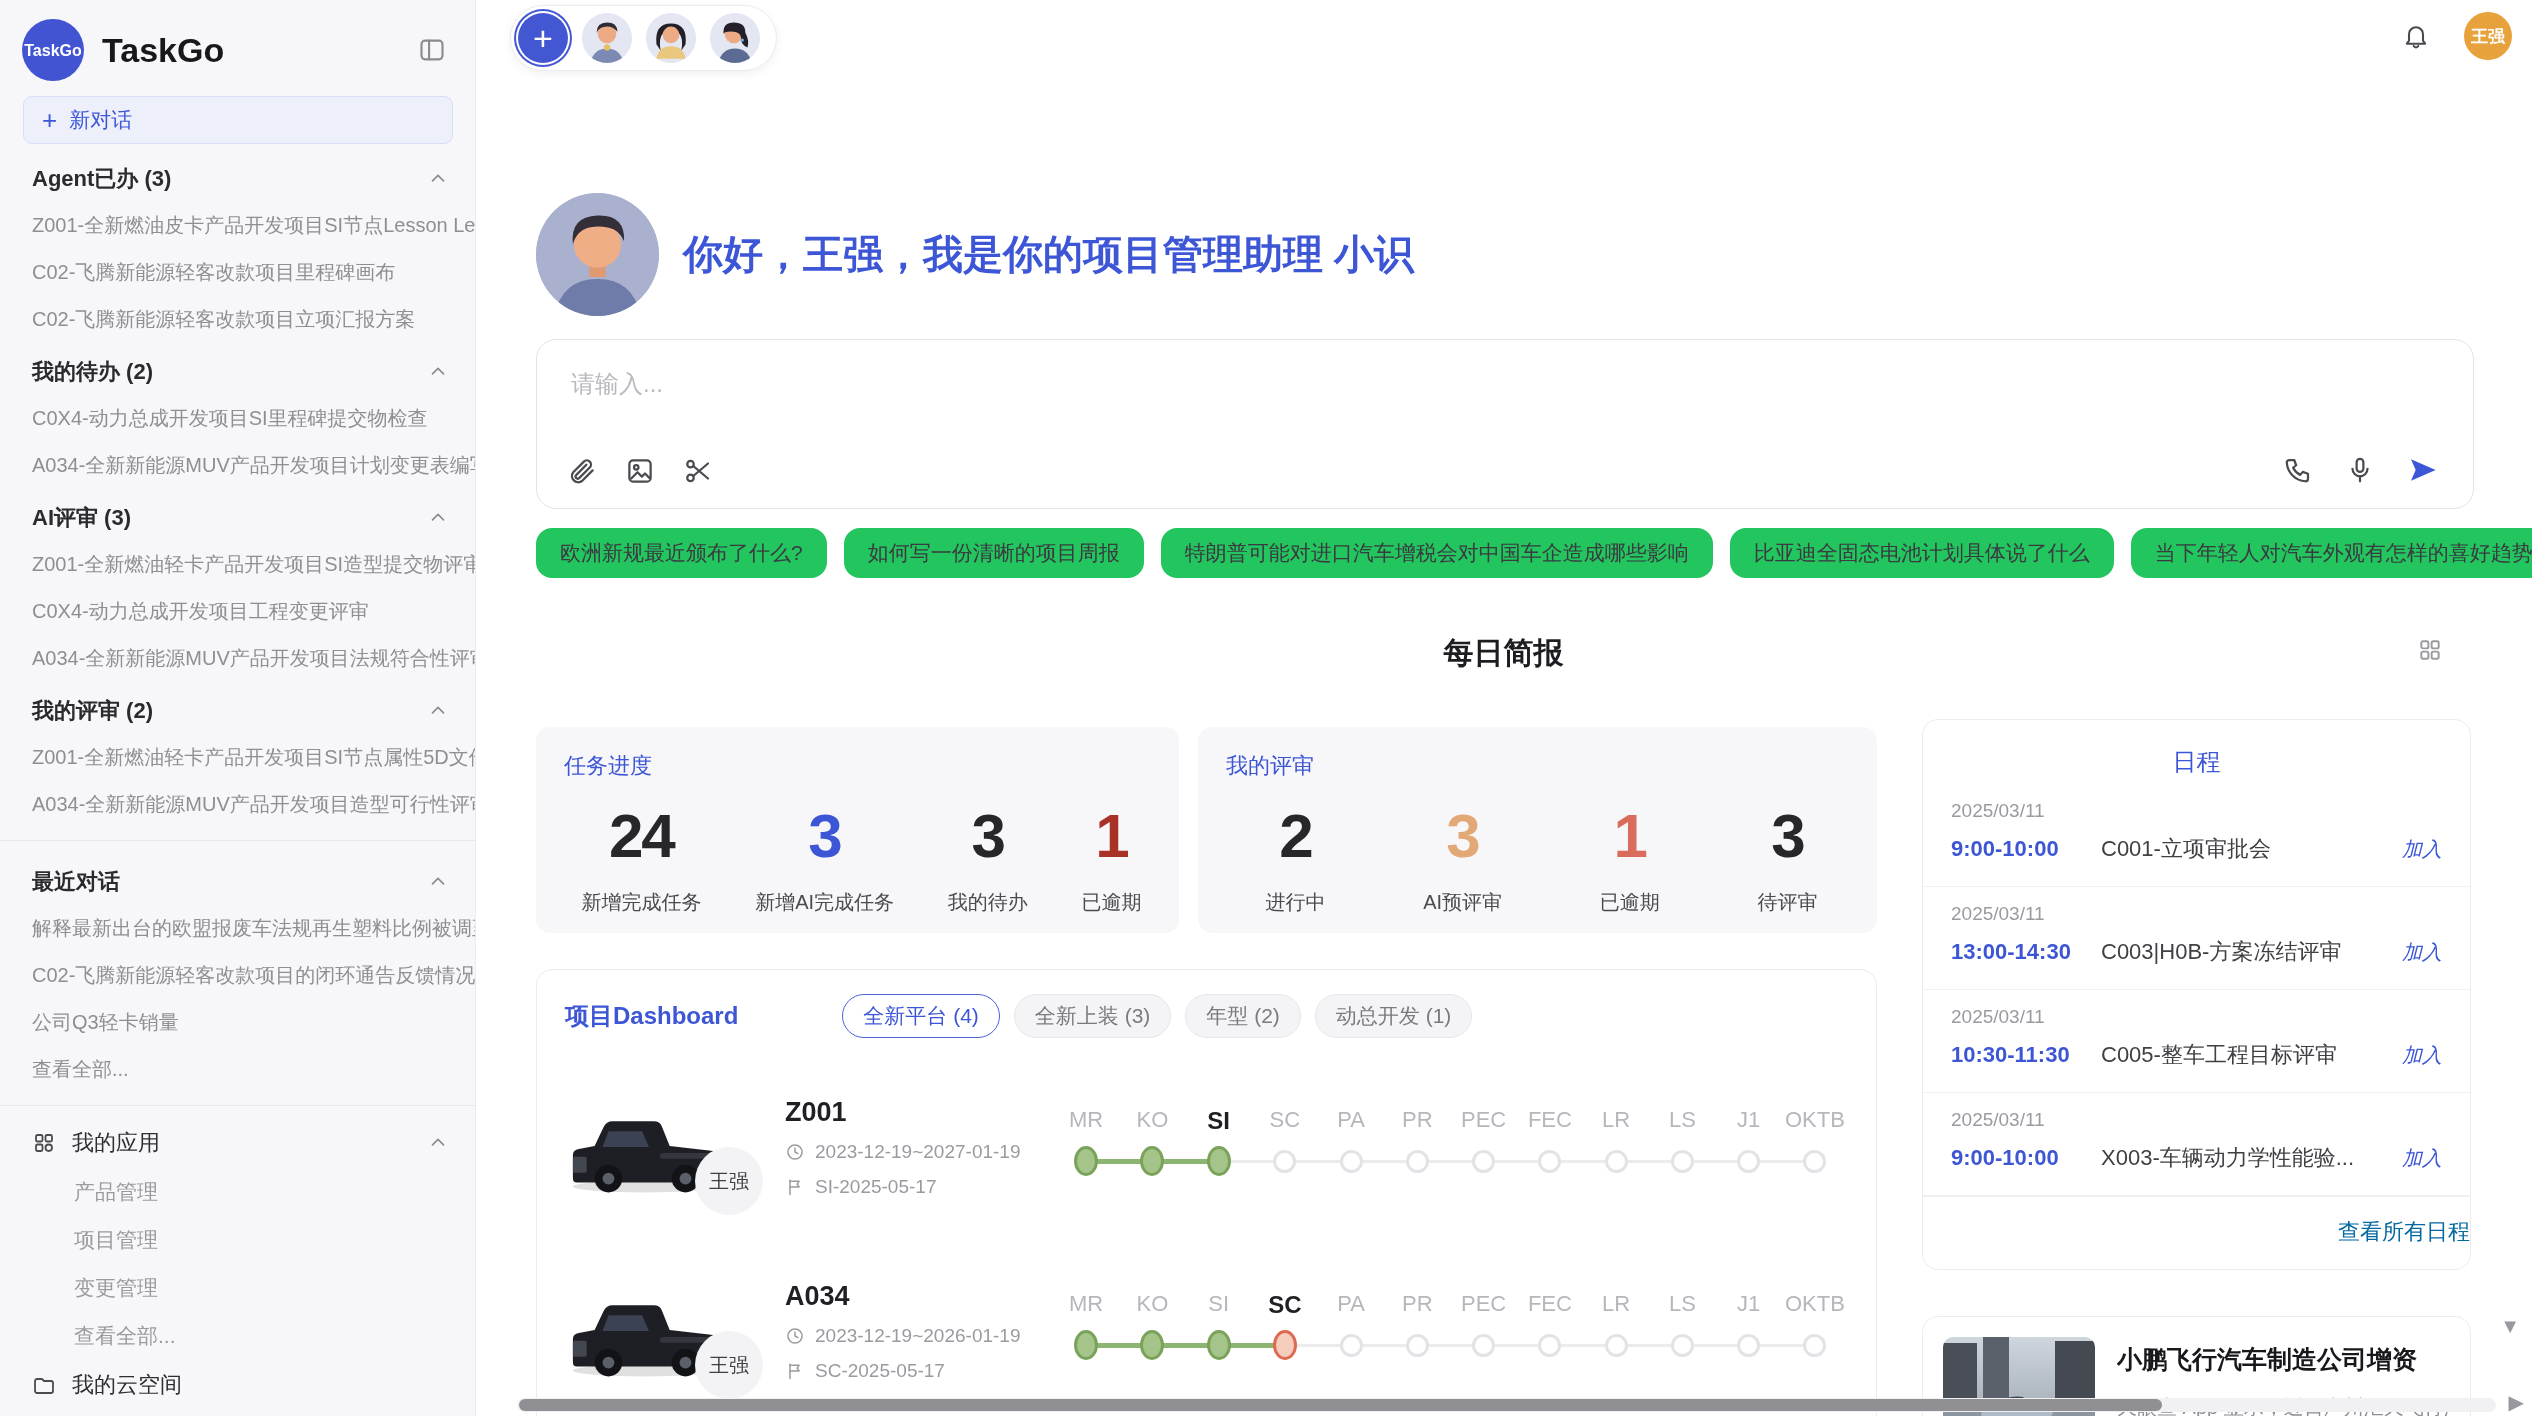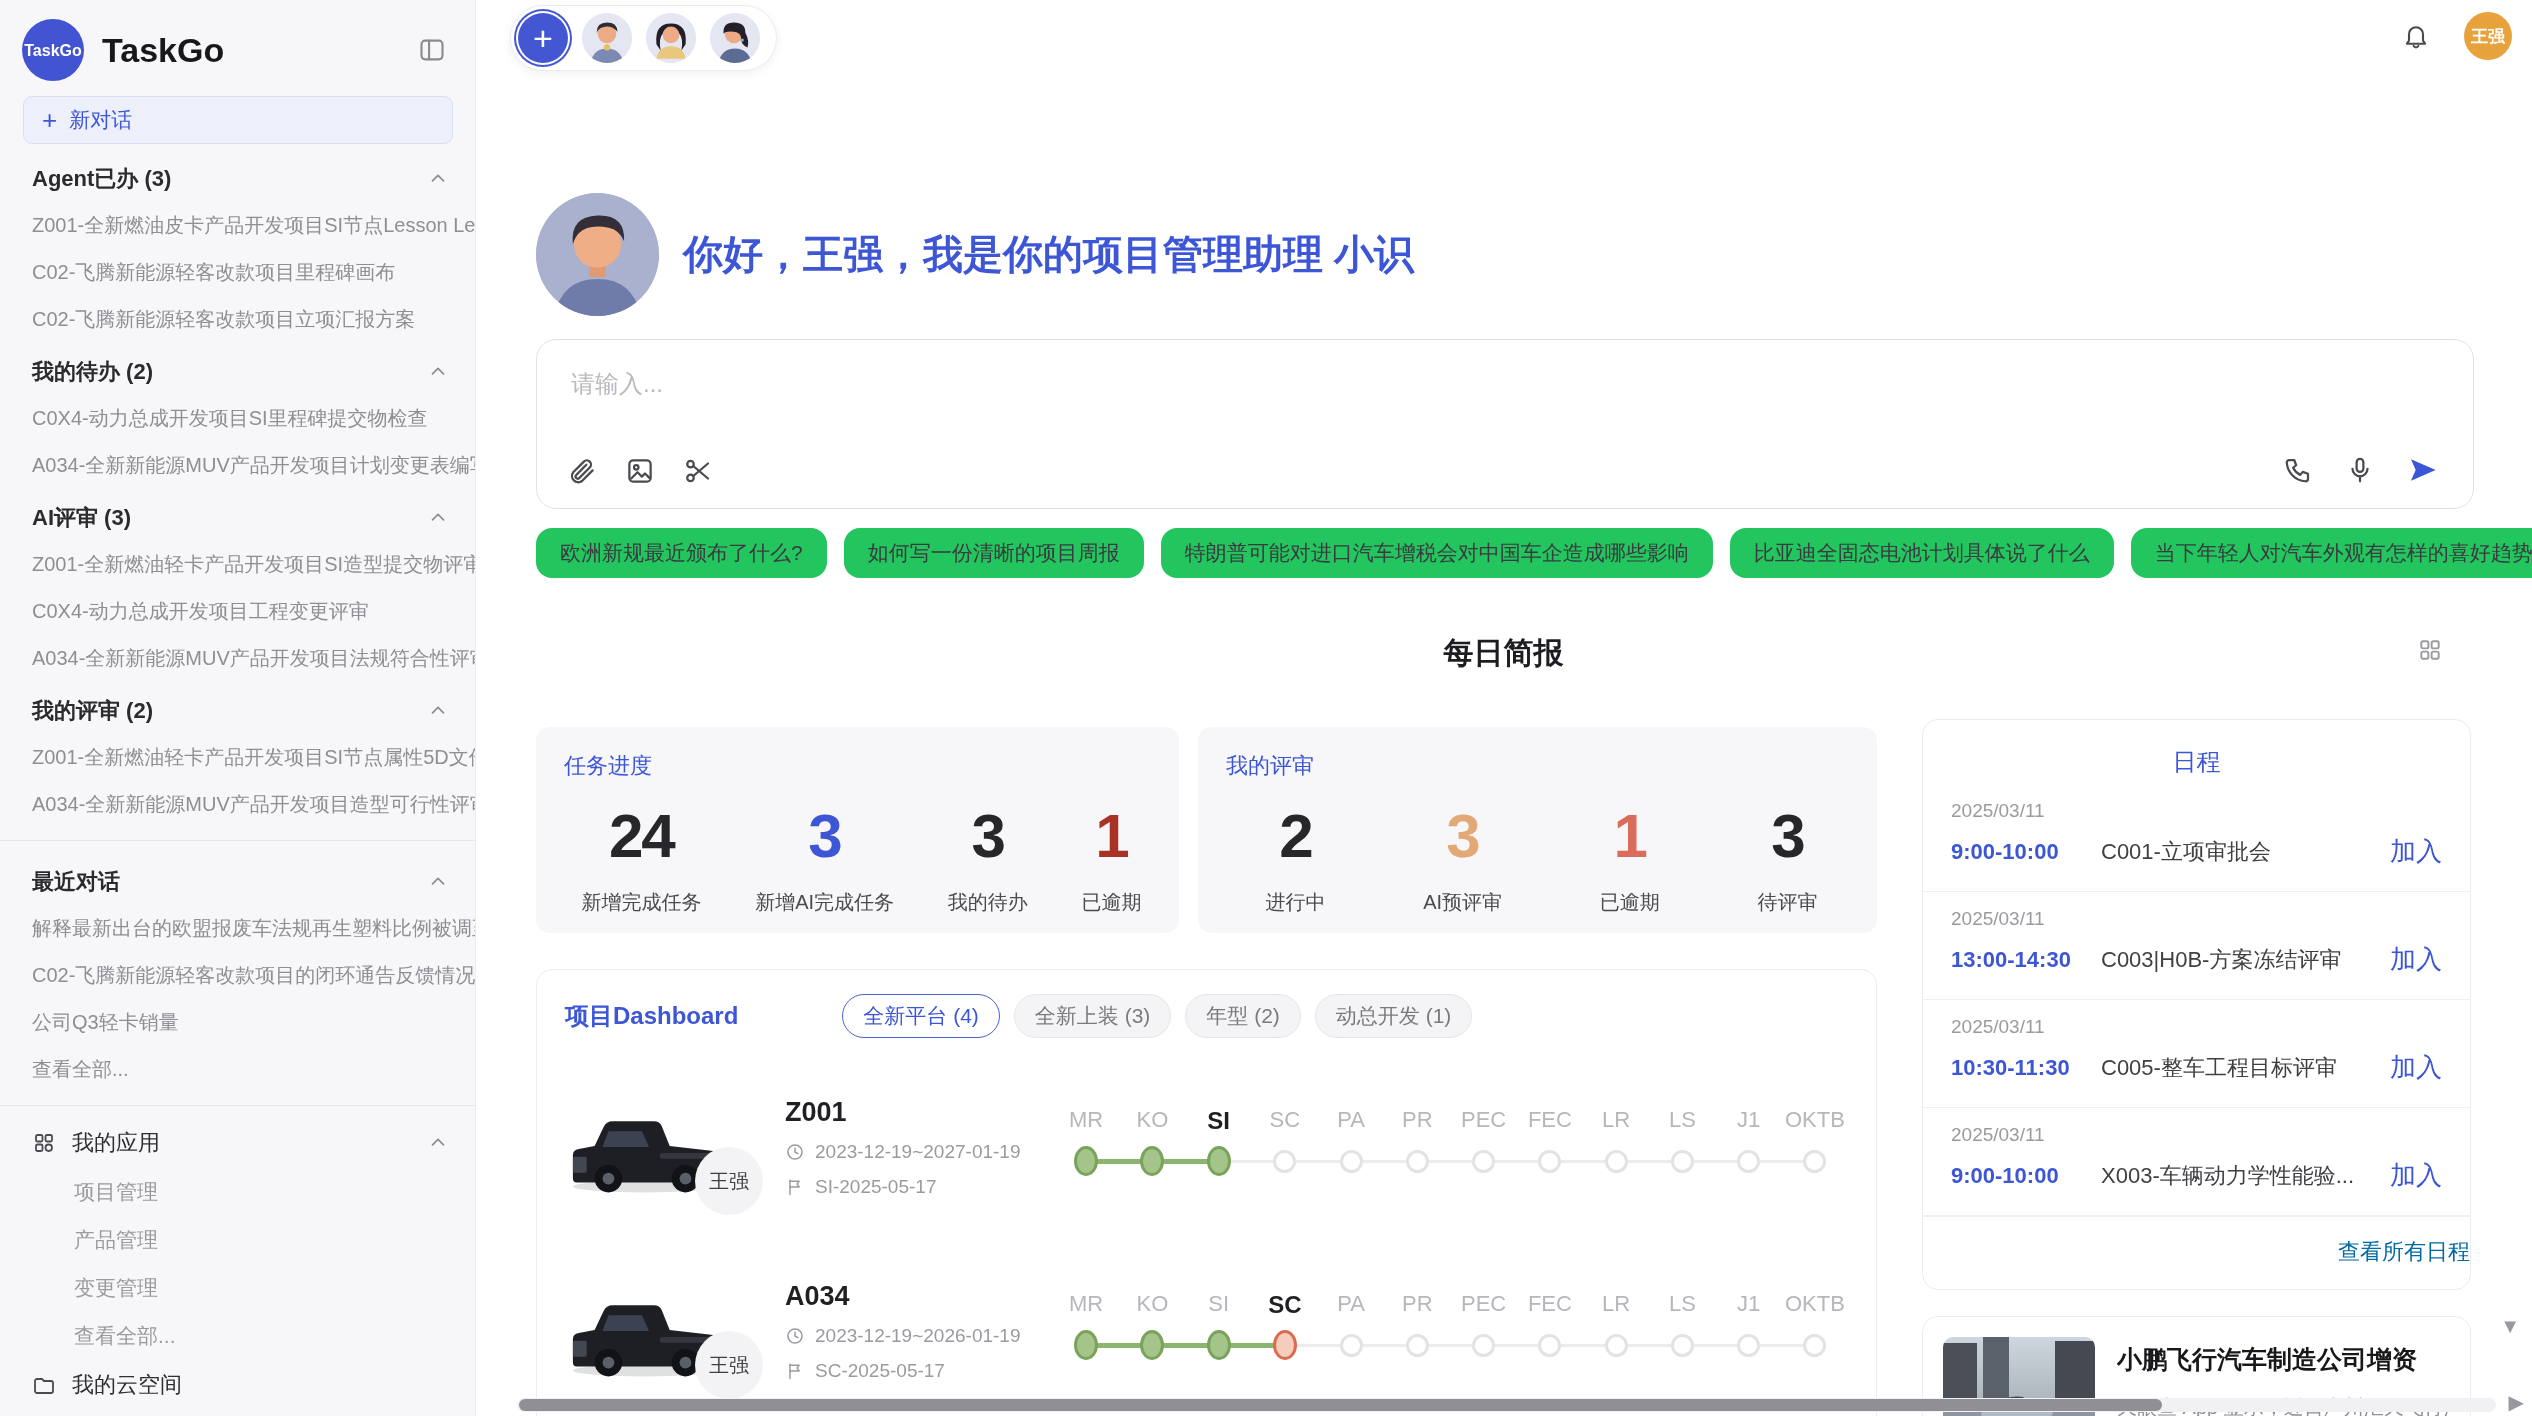--- a/index.html
+++ b/index.html
@@ -95,21 +95,21 @@
   
   .sched-card{position:absolute;left:1446px;top:719px;width:549px;box-sizing:border-box;background:#fff;
     border:1px solid #ECECEF;border-radius:16px;padding:8px 0 0;}
   .sched-title{text-align:center;font-size:24px;color:#3D56D6;padding:18px 0 6px;}
   .sched-item{padding:16px 28px 22px;border-bottom:1px solid #F0F0F2;}
   .sched-item:last-of-type{border-bottom:none;}
   .sched-date{font-size:19px;color:#9A9AA0;margin-bottom:12px;}
   .sched-line{display:flex;align-items:center;}
   .sched-time{width:150px;font-size:22px;color:#3D56D6;font-weight:600;}
   .sched-name{flex:1;font-size:22px;color:#3F3F44;white-space:nowrap;overflow:hidden;}
-  .sched-join{font-size:26px;color:#3D56D6;cursor:pointer;margin-left:12px;}
+  .sched-join{font-size:20px;color:#3D56D6;cursor:pointer;margin-left:12px;font-style:italic;}
   .sched-footer{text-align:right;font-size:22px;color:#0369a1;padding:20px 0 22px;cursor:pointer;
     border-top:1px solid #F0F0F2;}
   .news-card{position:absolute;left:1446px;top:1316px;width:549px;height:170px;box-sizing:border-box;background:#fff;
     border:1px solid #ECECEF;border-radius:16px;padding:20px;display:flex;gap:22px;overflow:hidden;}
   .news-img{width:152px;height:98px;border-radius:10px;overflow:hidden;flex:none;}
   .news-title{font-size:25px;font-weight:700;color:#17171C;margin-top:6px;}
   .news-snippet{font-size:20px;color:#8F8F94;margin-top:18px;white-space:nowrap;overflow:hidden;}
   
   .hscroll{position:absolute;left:41px;right:36px;bottom:4px;height:14px;background:#F1F1F3;border-radius:7px;z-index:5;}
   .hthumb{position:absolute;left:2px;top:1px;height:12px;width:83%;background:#8F8F94;border-radius:6px;cursor:pointer;}
@@ -222,22 +222,22 @@
             <rect x="4" y="4" width="6.5" height="6.5" rx="1.5"></rect>
             <rect x="13.5" y="4" width="6.5" height="6.5" rx="1.5"></rect>
             <rect x="4" y="13.5" width="6.5" height="6.5" rx="1.5"></rect>
             <rect x="13.5" y="13.5" width="6.5" height="6.5" rx="3.2"></rect>
           </svg>
         <span class="grow">我的应用</span>
         <svg class="ic gray chev" width="22" height="22" viewBox="0 0 24 24">
             <polyline points="6,14 12,8 18,14"></polyline>
           </svg>
       </div>
+      <div class="sub-item">产品管理</div>
       <div class="sub-item">项目管理</div>
-      <div class="sub-item">产品管理</div>
       <div class="sub-item">变更管理</div>
       <div class="sub-item">查看全部...</div>
 
       <div class="menu-row">
         <svg class="ic" width="24" height="24" viewBox="0 0 24 24">
             <path d="M3 8 a2 2 0 0 1 2-2 h5 l2 2 h7 a2 2 0 0 1 2 2 v8 a2 2 0 0 1-2 2 H5 a2 2 0 0 1-2-2 Z"></path>
           </svg>
         <span class="grow">我的云空间</span>
       </div>
       <div class="menu-row">

